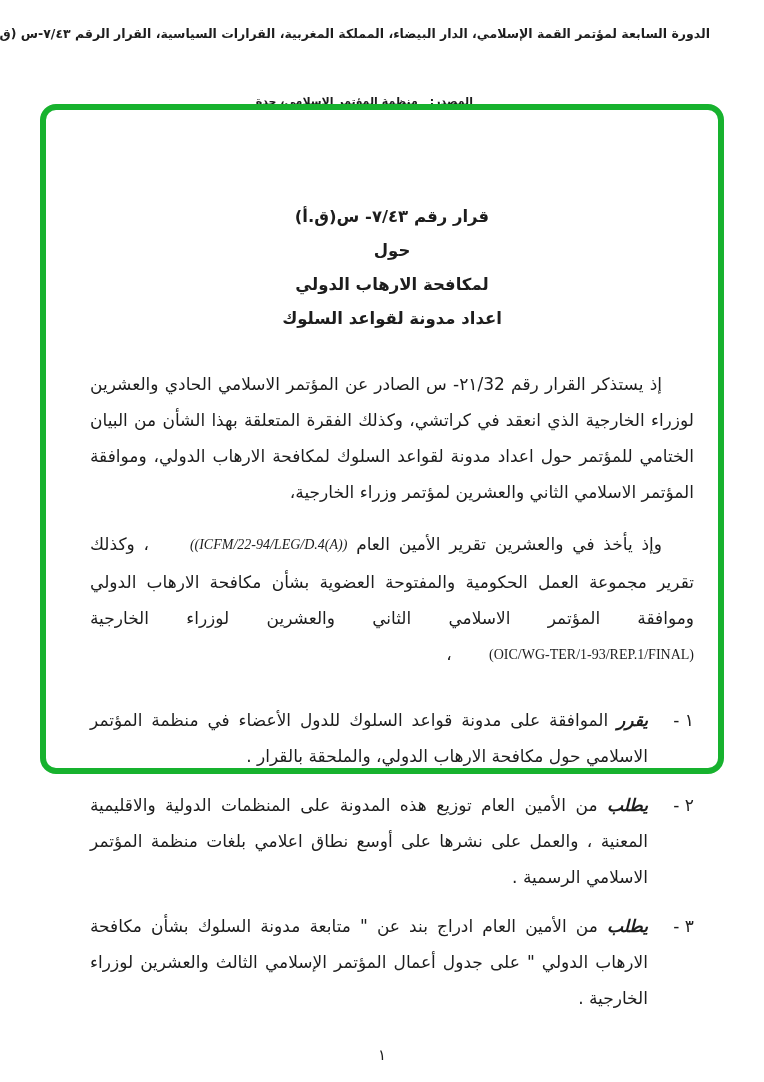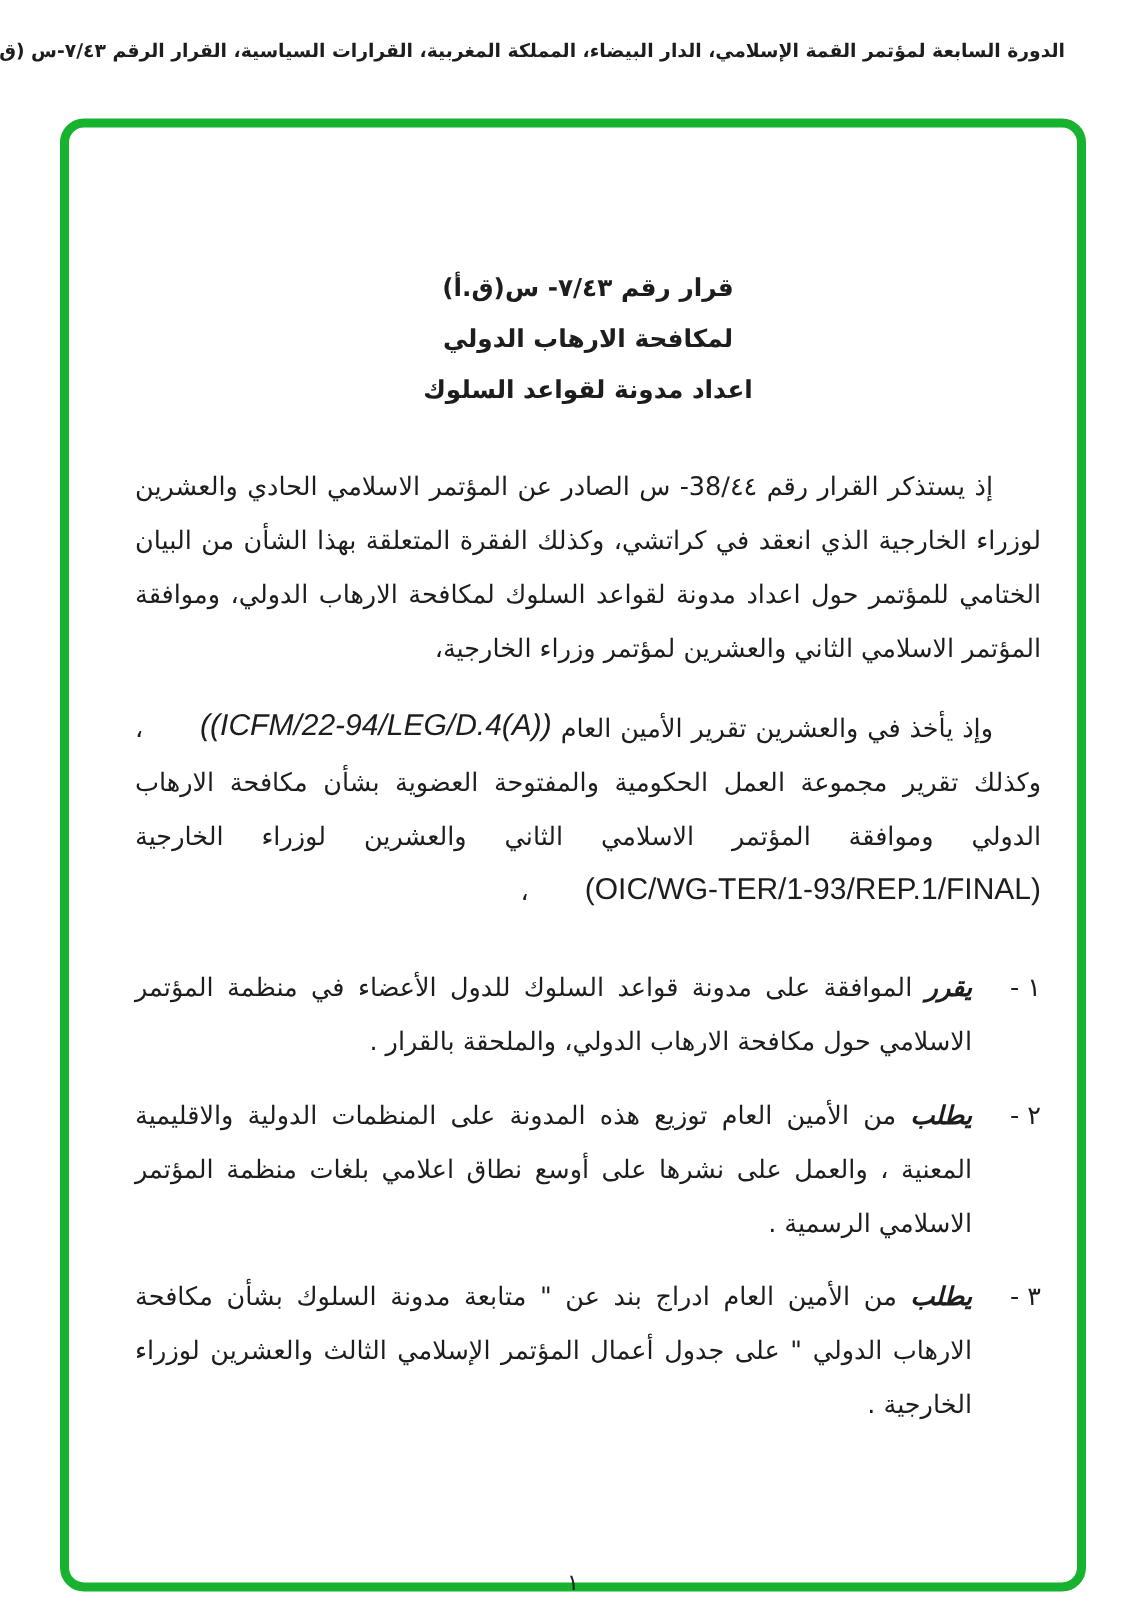--- a/index.html
+++ b/index.html
@@ -10,38 +10,38 @@
   .hdr1{
     position:absolute;top:26px;right:54px;direction:rtl;white-space:nowrap;
     font-weight:bold;font-size:12.5px;letter-spacing:0;
   }
   .hdr2{
     position:absolute;top:72px;right:291px;direction:rtl;white-space:nowrap;
     font-weight:bold;font-size:11px;margin-top:23px;
   }
   .hdr2 .src-label{margin-left:12px;}
   .res-box{
-    position:absolute;left:40px;top:79px;width:684px;height:982px;
+    position:absolute;left:40px;top:104px;width:684px;height:670px;
     box-sizing:border-box;border:6px solid #17b22e;border-radius:16px;
     background:#ffffff;
   }
   .content{
     direction:rtl;padding:90px 24px 0 44px;font-size:17px;line-height:36px;
   }
   .doc-title{
     text-align:center;font-weight:bold;font-size:16.5px;line-height:34px;
     margin:0 0 30px 0;
   }
   .doc-title .t-line{display:block;}
   .para{
     text-align:justify;margin:0 0 16px 0;text-indent:32px;
   }
   .para b{font-weight:normal;}
   .code{
-    font-family:Liberation Sans, sans-serif;font-size:20px;display:inline-block;
+    font-family:Liberation Serif, serif;font-size:14px;display:inline-block;
     transform:translateY(-1px);
   }
   .code.it{font-style:italic;}
   .items{margin-top:28px;}
   .item{display:flex;margin:0 0 13px 0;}
   .item .inum{flex:0 0 46px;width:46px;}
   .item .itext{flex:1;text-align:justify;margin:0;}
   .item .itext b{font-weight:bold;font-style:italic;}
   .pagenum{
     position:absolute;top:1046px;left:40px;width:684px;text-align:center;
@@ -55,26 +55,27 @@
 
 <div class="hdr2">
   <span class="src-label">المصدر:</span><span>منظمة المؤتمر الإسلامي، جدة</span>
 </div>
 
 <div class="res-box" style="border-color: rgb(23, 178, 46);">
   <div class="content">
 
     <h1 class="doc-title">
       <span class="t-line">قرار رقم ٧/٤٣- س(ق.أ)</span>
+      <span class="t-line">حول</span>
       <span class="t-line">لمكافحة الارهاب الدولي</span>
       <span class="t-line">اعداد مدونة لقواعد السلوك</span>
     </h1>
 
 
-    <p class="para"><b>إذ يستذكر</b><span> القرار رقم 38/٤٤- س الصادر عن المؤتمر الاسلامي الحادي والعشرين لوزراء الخارجية الذي انعقد في كراتشي، وكذلك الفقرة المتعلقة بهذا الشأن من البيان الختامي للمؤتمر حول اعداد مدونة لقواعد السلوك لمكافحة الارهاب الدولي، وموافقة المؤتمر الاسلامي الثاني والعشرين لمؤتمر وزراء الخارجية،</span></p>
+    <p class="para"><b>إذ يستذكر</b><span> القرار رقم ٢١/32- س الصادر عن المؤتمر الاسلامي الحادي والعشرين لوزراء الخارجية الذي انعقد في كراتشي، وكذلك الفقرة المتعلقة بهذا الشأن من البيان الختامي للمؤتمر حول اعداد مدونة لقواعد السلوك لمكافحة الارهاب الدولي، وموافقة المؤتمر الاسلامي الثاني والعشرين لمؤتمر وزراء الخارجية،</span></p>
 
     <p class="para"><b>وإذ يأخذ في والعشرين</b><span> تقرير الأمين العام </span><span class="code it" dir="ltr">((ICFM/22-94/LEG/D.4(A))</span><span> ، وكذلك تقرير مجموعة العمل الحكومية والمفتوحة العضوية بشأن مكافحة الارهاب الدولي وموافقة المؤتمر الاسلامي الثاني والعشرين لوزراء الخارجية </span><span class="code" dir="ltr">(OIC/WG-TER/1-93/REP.1/FINAL)</span><span> ،</span></p>
 
     <div class="items">
 
       <div class="item">
         <span class="inum">١ -</span>
         <p class="itext"><b>يقرر</b><span> الموافقة على مدونة قواعد السلوك للدول الأعضاء في منظمة المؤتمر الاسلامي حول مكافحة الارهاب الدولي، والملحقة بالقرار .</span></p>
       </div>
 

